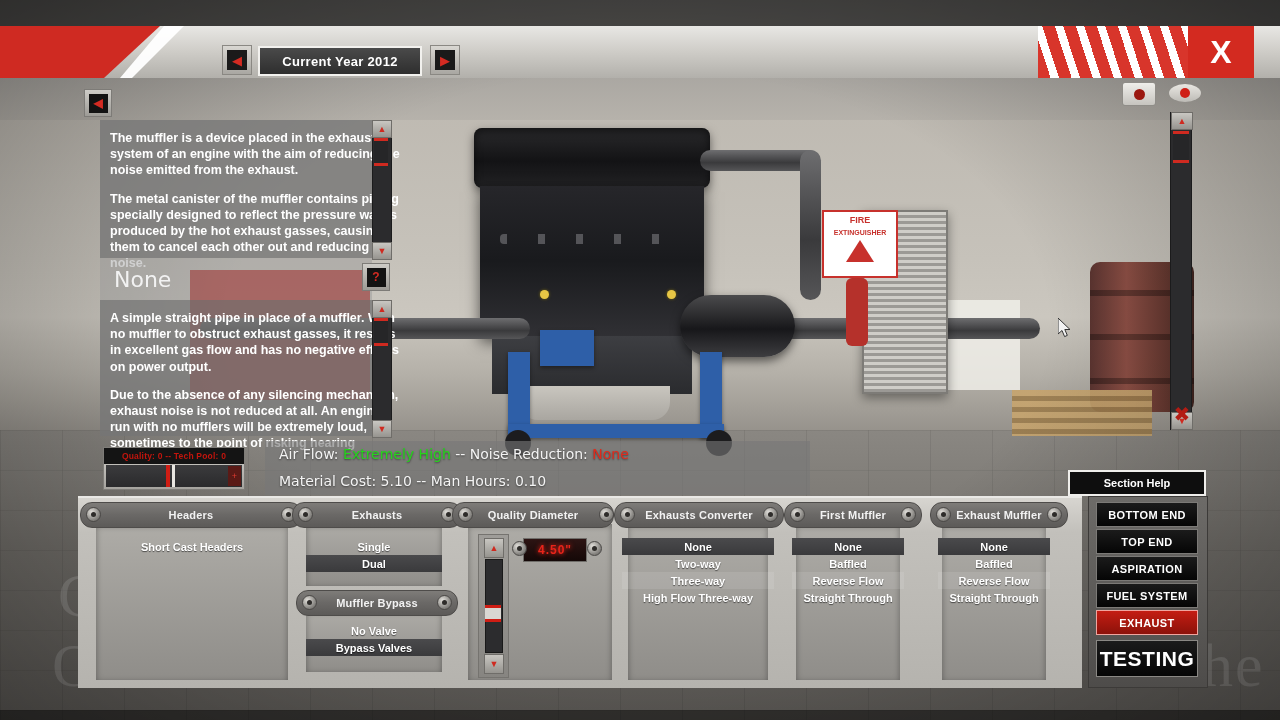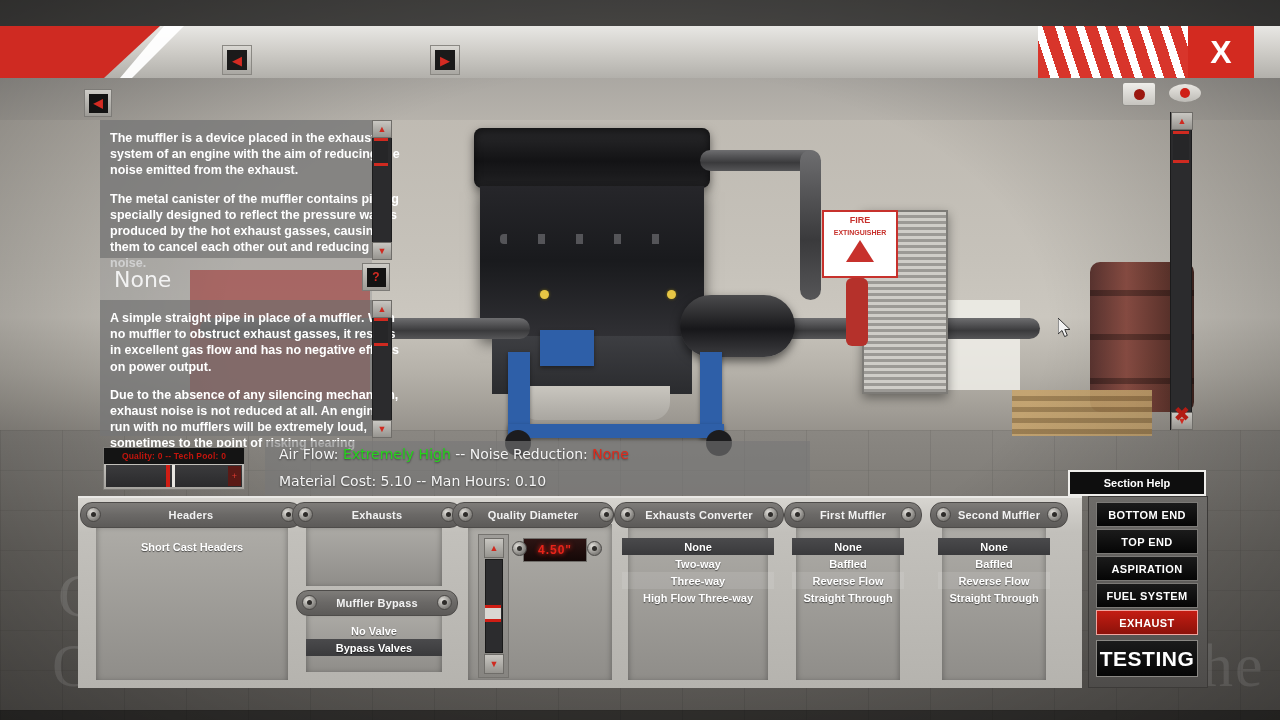--- a/index.html
+++ b/index.html
@@ -242,20 +242,23 @@
 
   <div class="vignette"></div>
 
   <div class="topbar"></div>
   <div class="topbar-red-l"></div>
   <div class="topbar-red-l2"></div>
 
   <div class="arrbtn" style="left:222px;">
     <div class="inner">◀</div>
   </div>
+  <div class="yearbox">
+    <span>Current Year 2012</span>
+  </div>
   <div class="arrbtn" style="left:430px;">
     <div class="inner">▶</div>
   </div>
 
   <div class="stripes"></div>
   <div class="closebtn">
     <span>X</span>
   </div>
 
   <div class="camicon">
@@ -338,20 +341,24 @@
   <div class="optlist" style="left:96px;top:538px;width:192px;">
     <div class="opt">Short Cast Headers</div>
   </div>
 
   <div class="col-frame" style="left:306px;top:524px;width:136px;height:62px;"></div>
   <div class="col-head" style="left:292px;top:502px;width:168px;">
     <span>Exhausts</span>
   </div>
   <div class="screw" style="left:298px;top:507px;"></div>
   <div class="screw" style="left:441px;top:507px;"></div>
+  <div class="optlist" style="left:306px;top:538px;width:136px;">
+    <div class="opt">Single</div>
+    <div class="opt sel">Dual</div>
+  </div>
 
   <div class="col-frame" style="left:306px;top:610px;width:136px;height:62px;"></div>
   <div class="col-head" style="left:296px;top:590px;width:160px;">
     <span>Muffler Bypass</span>
   </div>
   <div class="screw" style="left:302px;top:595px;"></div>
   <div class="screw" style="left:437px;top:595px;"></div>
   <div class="optlist" style="left:306px;top:622px;width:136px;">
     <div class="opt">No Valve</div>
     <div class="opt sel">Bypass Valves</div>
@@ -396,21 +403,21 @@
   <div class="screw" style="left:901px;top:507px;"></div>
   <div class="optlist" style="left:792px;top:538px;width:112px;">
     <div class="opt sel">None</div>
     <div class="opt">Baffled</div>
     <div class="opt alt">Reverse Flow</div>
     <div class="opt">Straight Through</div>
   </div>
 
   <div class="col-frame" style="left:942px;top:524px;width:104px;height:156px;"></div>
   <div class="col-head" style="left:930px;top:502px;width:136px;">
-    <span>Second Muffler</span>
+    <span>Exhaust Muffler</span>
   </div>
   <div class="screw" style="left:936px;top:507px;"></div>
   <div class="screw" style="left:1047px;top:507px;"></div>
   <div class="optlist" style="left:938px;top:538px;width:112px;">
     <div class="opt sel">None</div>
     <div class="opt">Baffled</div>
     <div class="opt alt">Reverse Flow</div>
     <div class="opt">Straight Through</div>
   </div>
 

